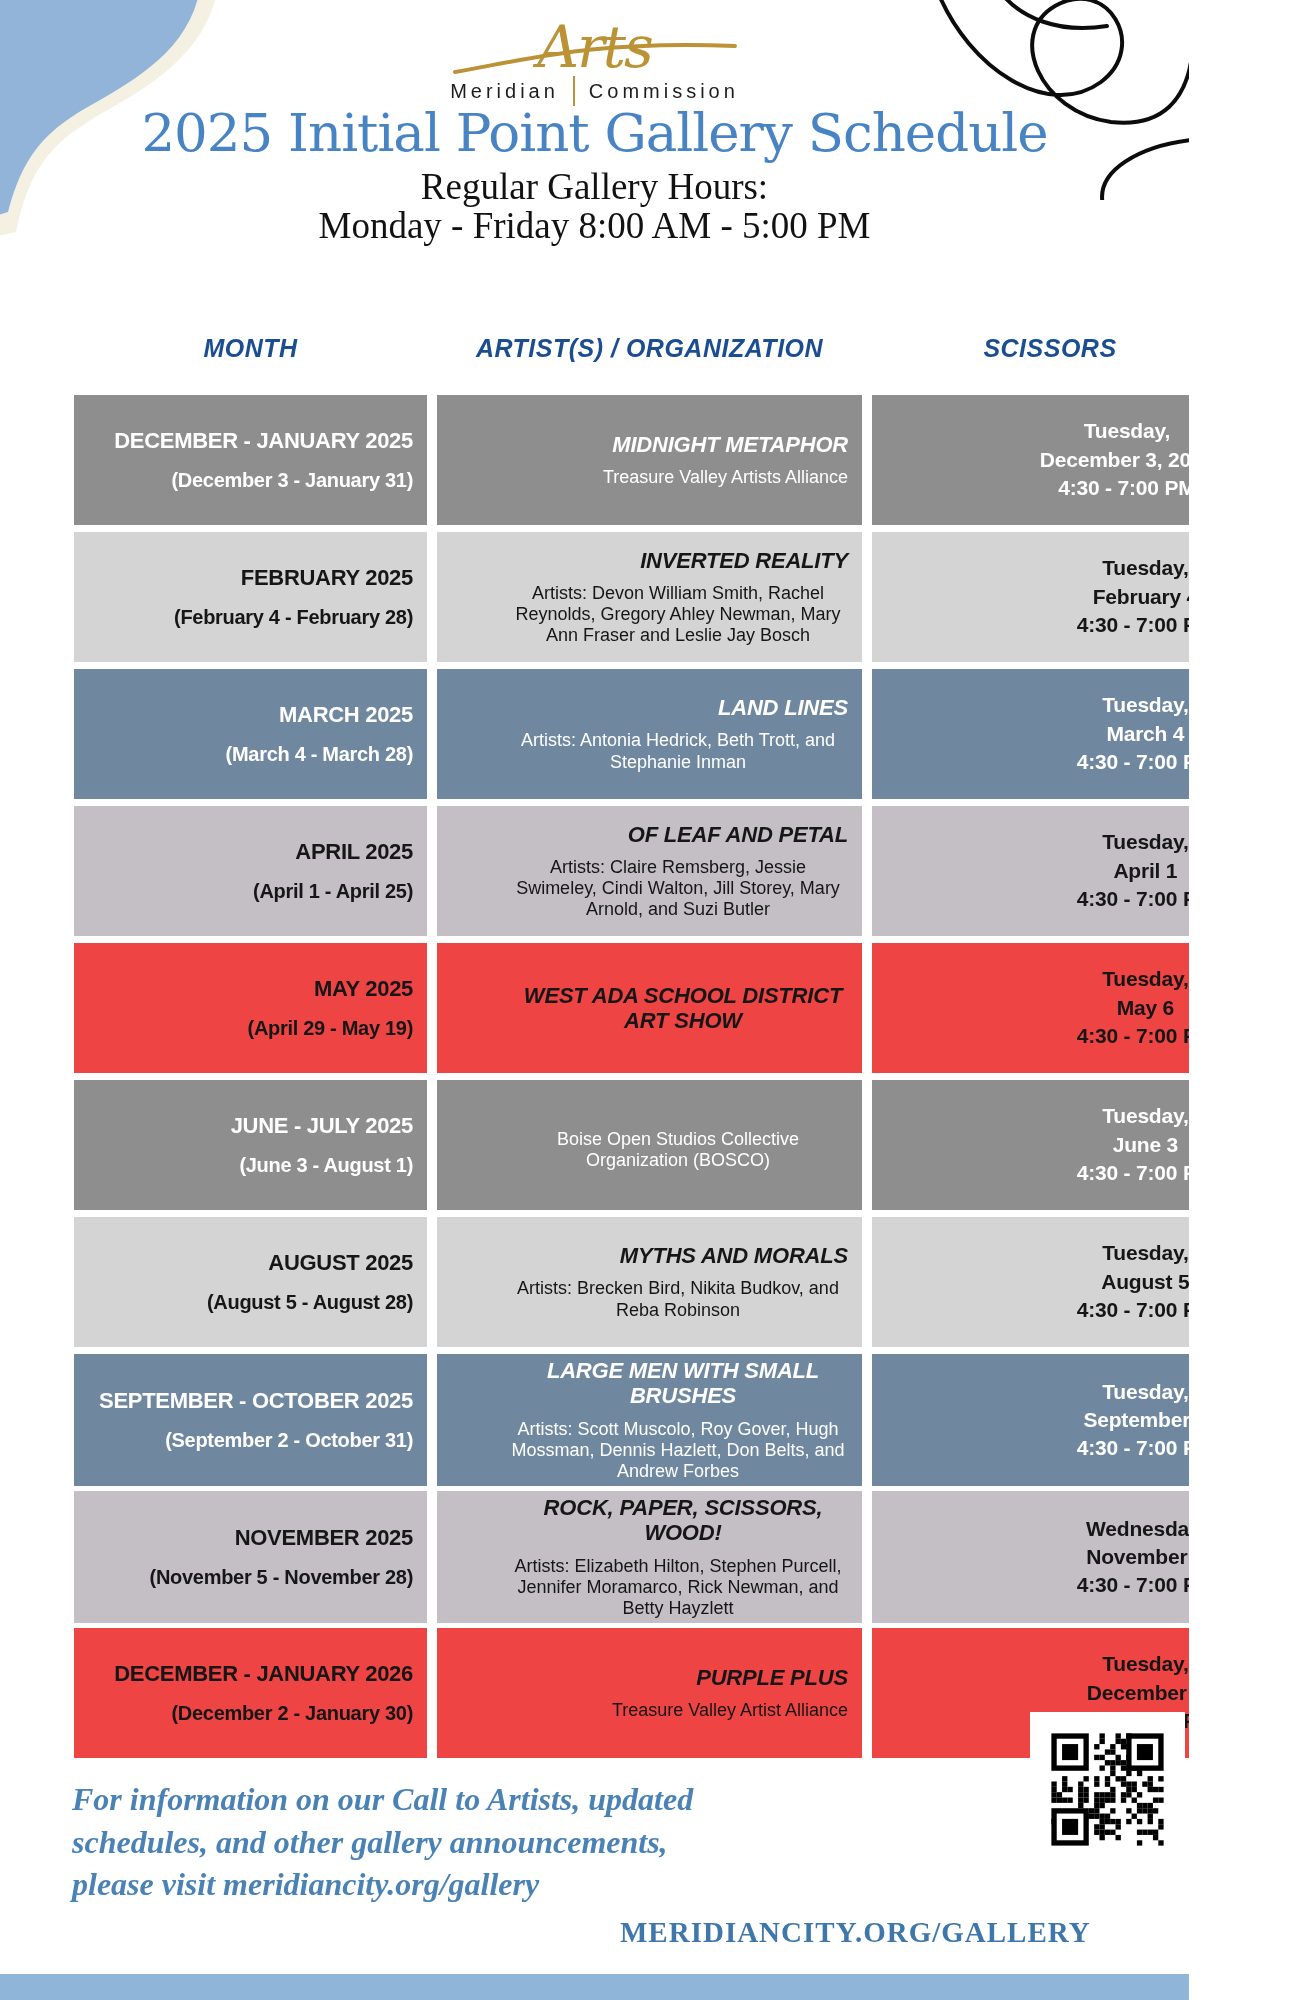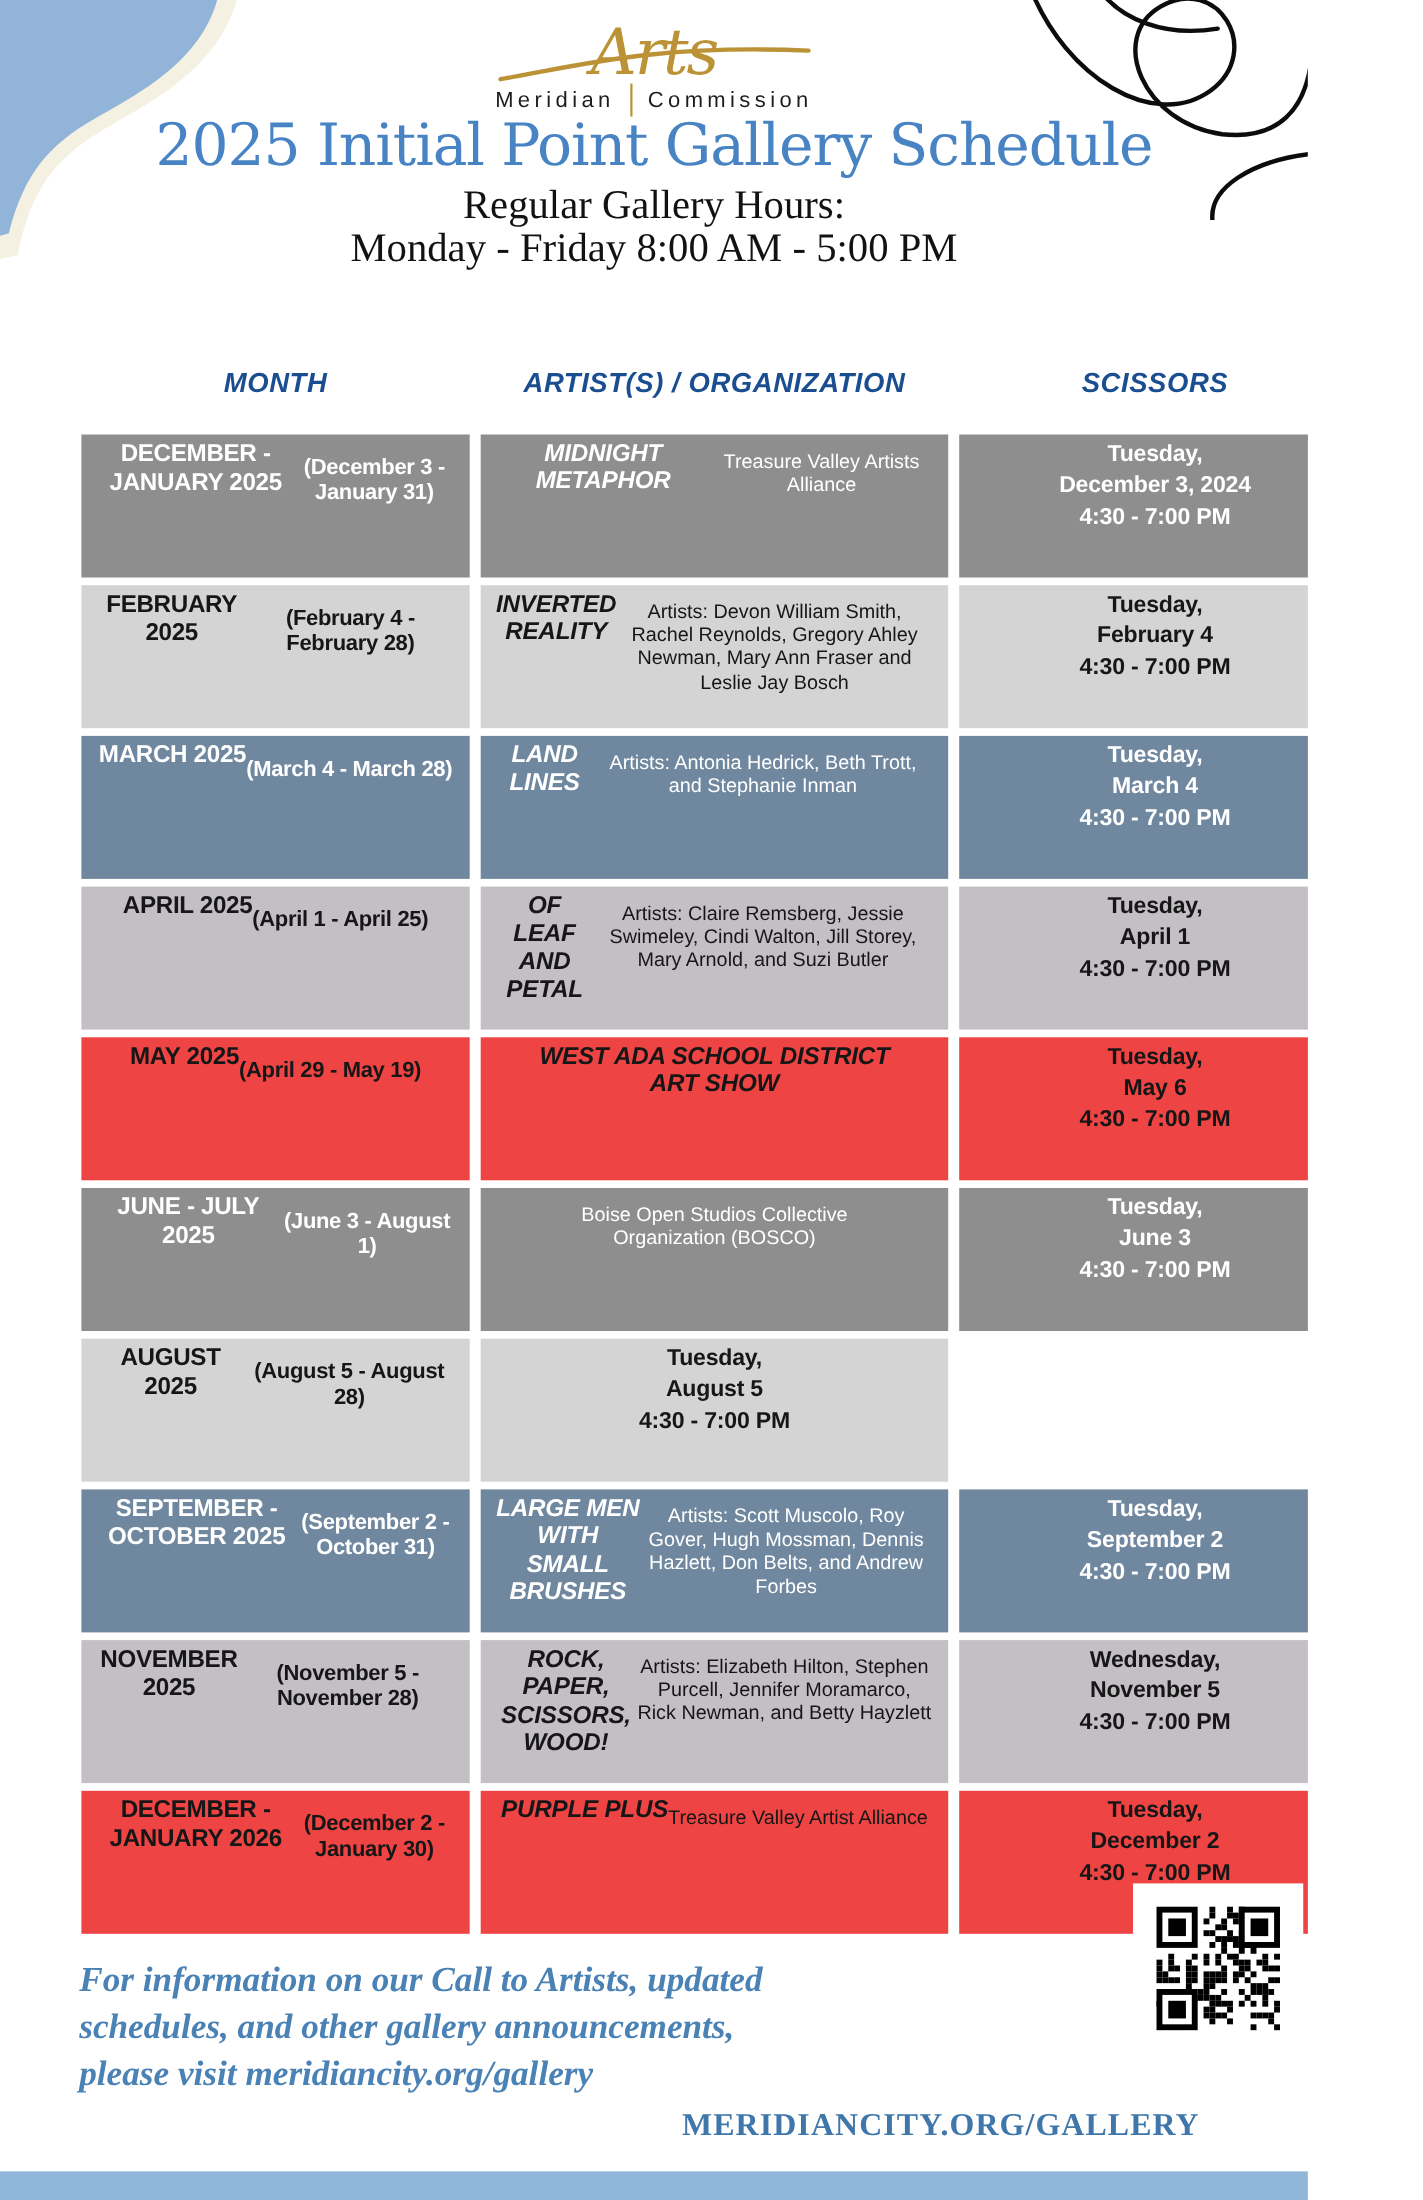--- a/index.html
+++ b/index.html
@@ -49,21 +49,21 @@
   .col-headers span{
     text-align:center;font-size:25px;font-weight:bold;font-style:italic;
     color:#1b4e90;letter-spacing:0.5px;
   }
   .rows{
     position:absolute;top:395px;left:74px;width:1154px;
     display:flex;flex-direction:column;gap:7px;
   }
   .row{display:grid;grid-template-columns:353px 425px 356px;column-gap:10px;height:130px;}
   .cell{
-    display:flex;flex-direction:row;align-items:flex-start;justify-content:center;
+    display:flex;flex-direction:column;align-items:flex-end;justify-content:center;
     text-align:center;padding:4px 14px;box-sizing:border-box;
   }
   .theme-dark-gray .cell{background:#8e8e8e;color:#ffffff;}
   .theme-light-gray .cell{background:#d4d4d4;color:#161616;}
   .theme-slate .cell{background:#70889f;color:#ffffff;}
   .theme-mauve .cell{background:#c3bfc5;color:#161616;}
   .theme-blue .cell{background:#ef4444;color:#161616;}
   .month{font-size:22px;font-weight:bold;letter-spacing:-0.3px;}
   .dates{font-size:20px;font-weight:bold;margin-top:15px;letter-spacing:-0.3px;}
   .show-title{
@@ -217,20 +217,24 @@
       <div class="cell">
         <div class="reception">Tuesday,
 June 3
 4:30 - 7:00 PM</div>
       </div>
     </div>
       <div class="row theme-light-gray">
       <div class="cell">
         <div class="month">AUGUST 2025</div>
         <div class="dates">(August 5 - August 28)</div>
+      </div>
+      <div class="cell">
+        <div class="show-title">MYTHS AND MORALS</div>
+        <div class="artists">Artists: Brecken Bird, Nikita Budkov, and Reba Robinson</div>
       </div>
       <div class="cell">
         <div class="reception">Tuesday,
 August 5
 4:30 - 7:00 PM</div>
       </div>
     </div>
       <div class="row theme-slate">
       <div class="cell">
         <div class="month">SEPTEMBER - OCTOBER 2025</div>

